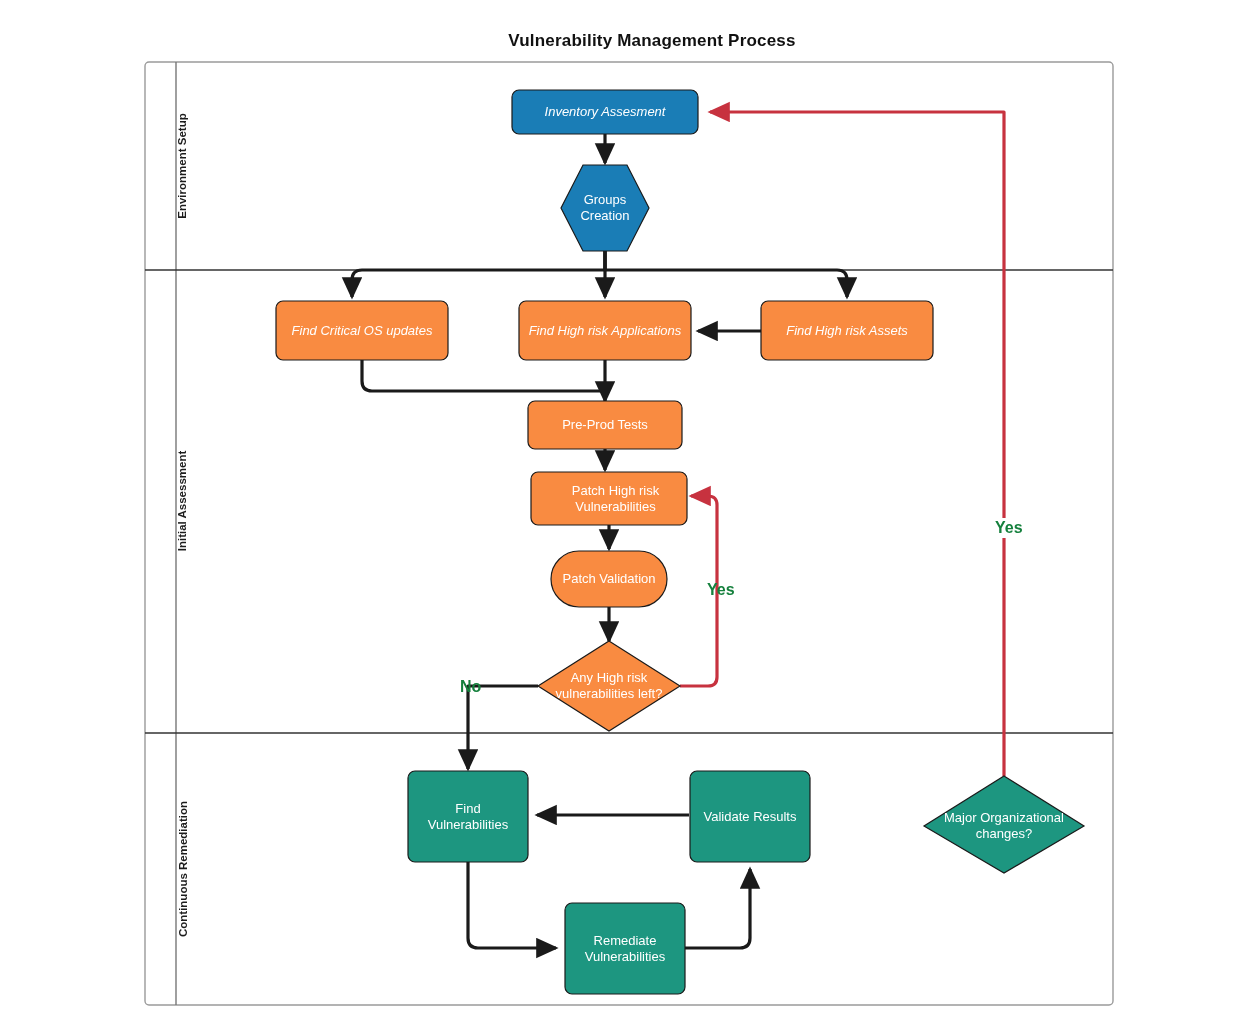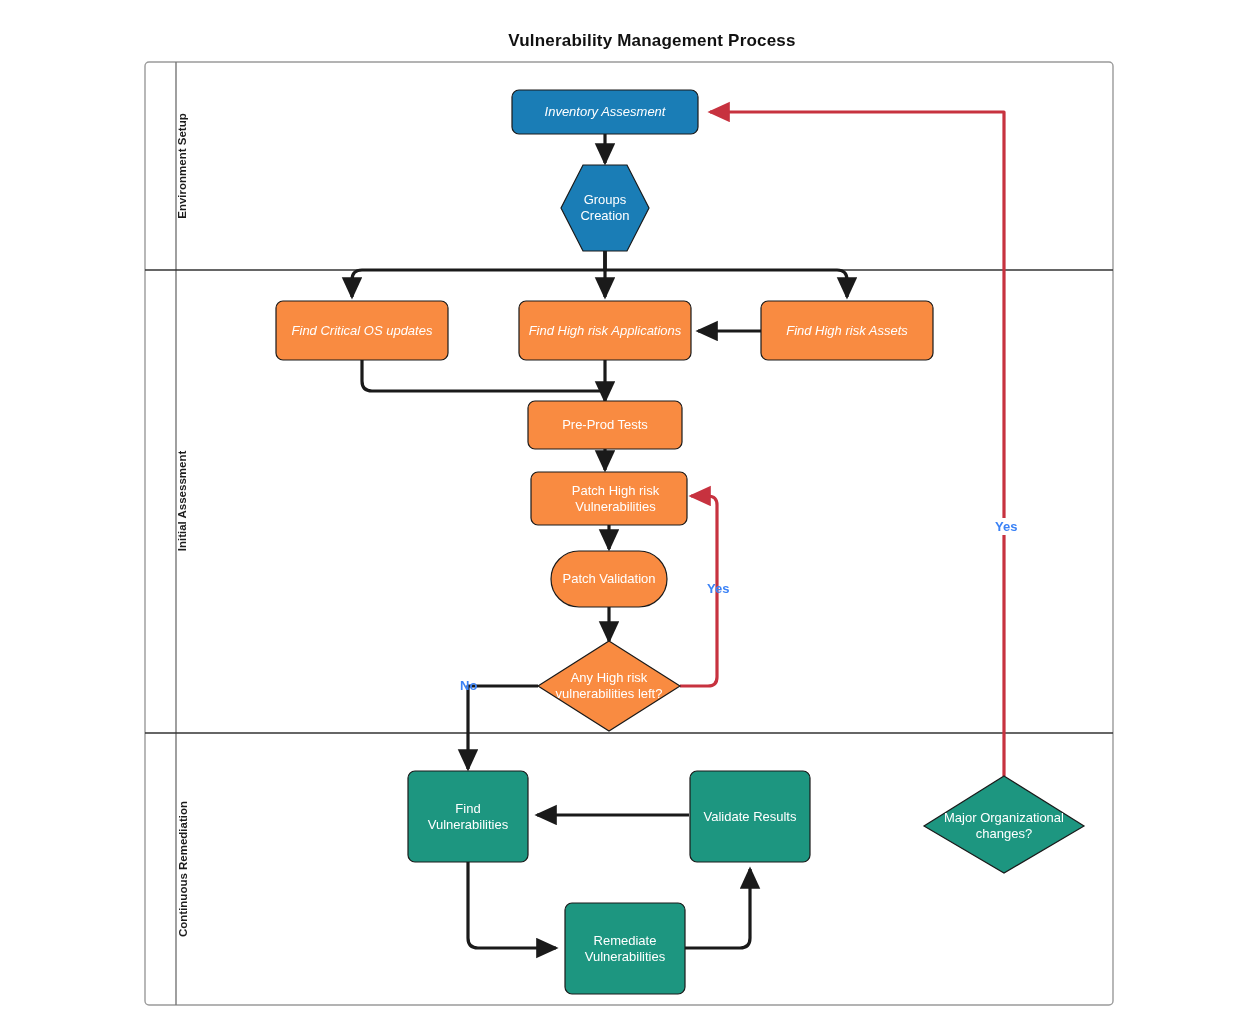--- a/index.html
+++ b/index.html
@@ -49,23 +49,23 @@
     position: absolute;
     font-size: 11.5px;
     font-weight: bold;
     color: #1c1c1c;
     transform-origin: center center;
     white-space: nowrap;
     text-align: center;
   }
   .edge-label {
     position: absolute;
-    font-size: 13px;
+    font-size: 16px;
     font-weight: bold;
-    color: #3b82f6;
+    color: #15803d;
     white-space: nowrap;
   }
 </style>
 </head>
 <body>
 
 <div id="root">
 
   <div id="diagram-title">Vulnerability Management  Process</div>
 

